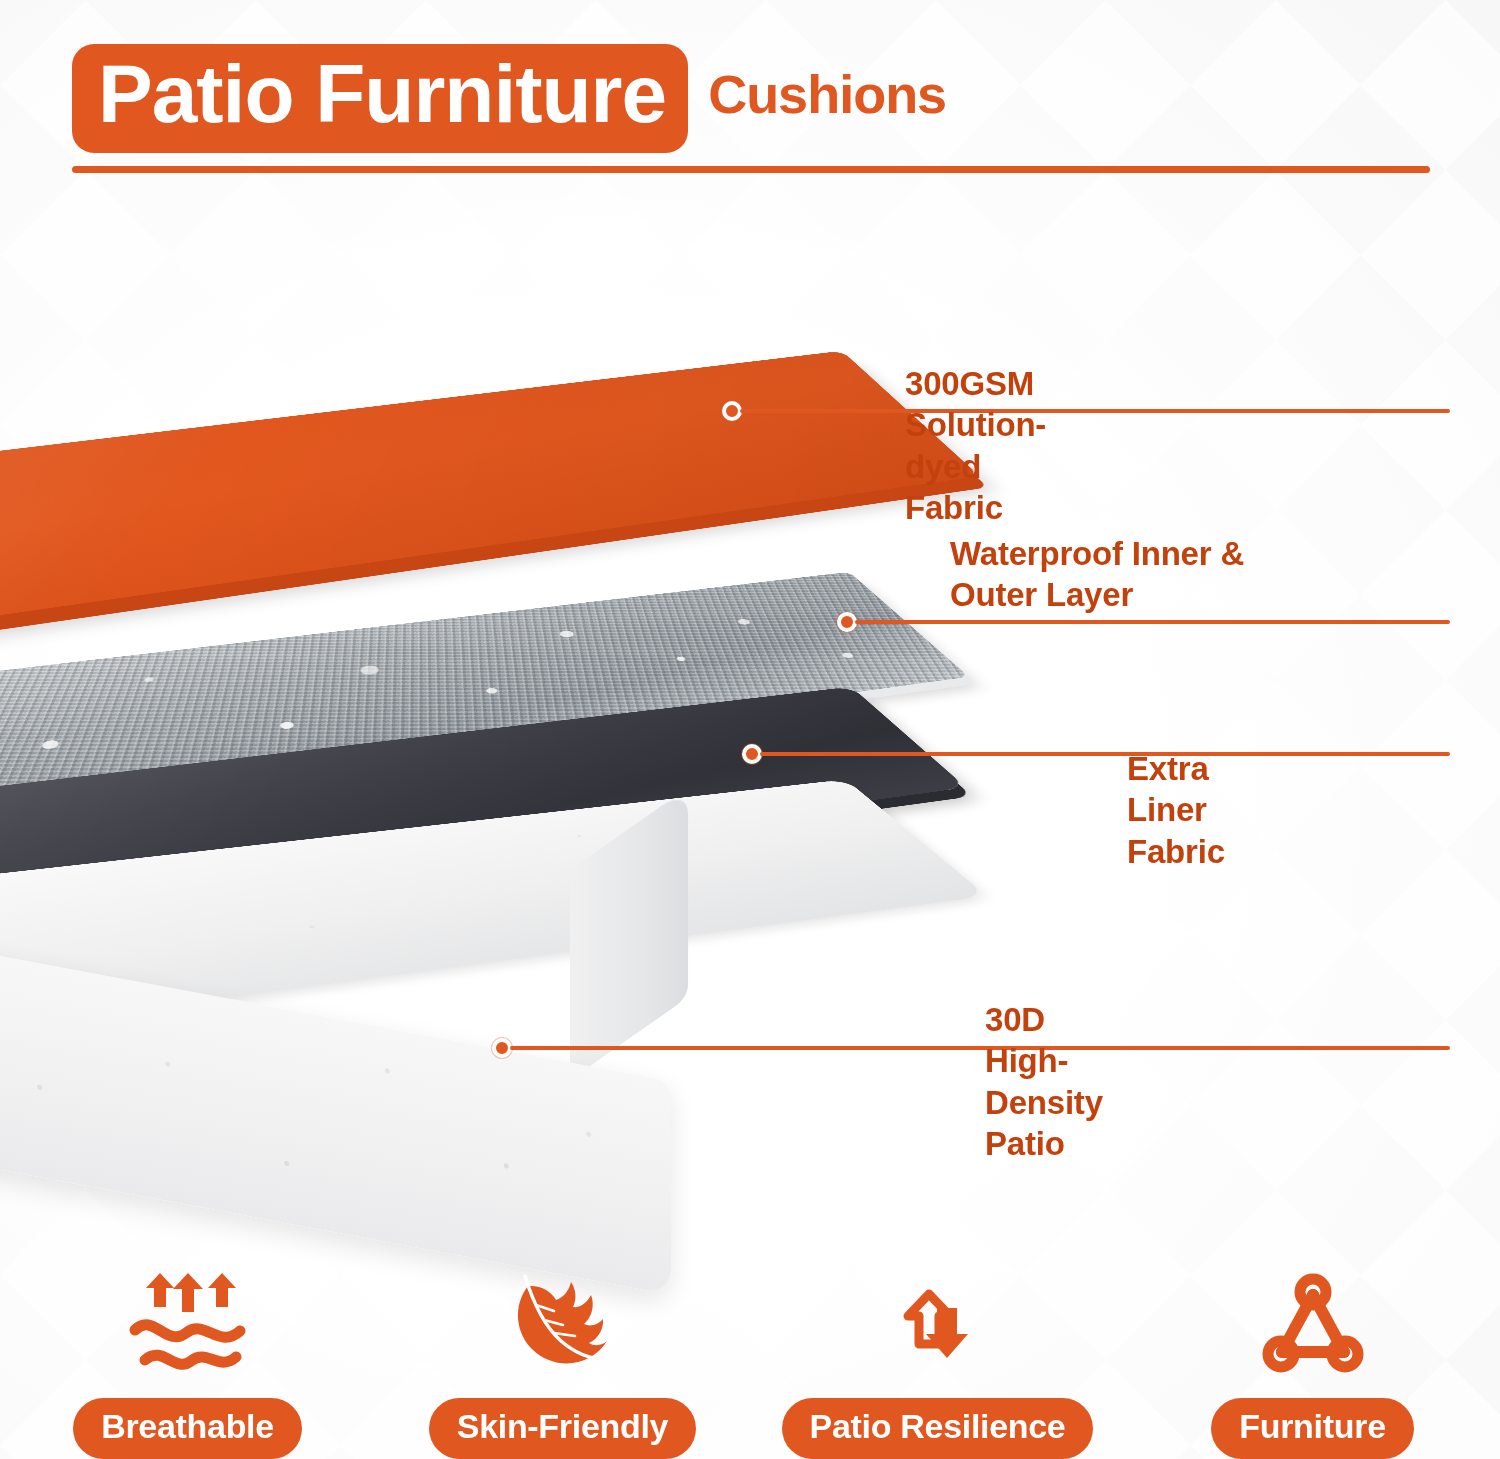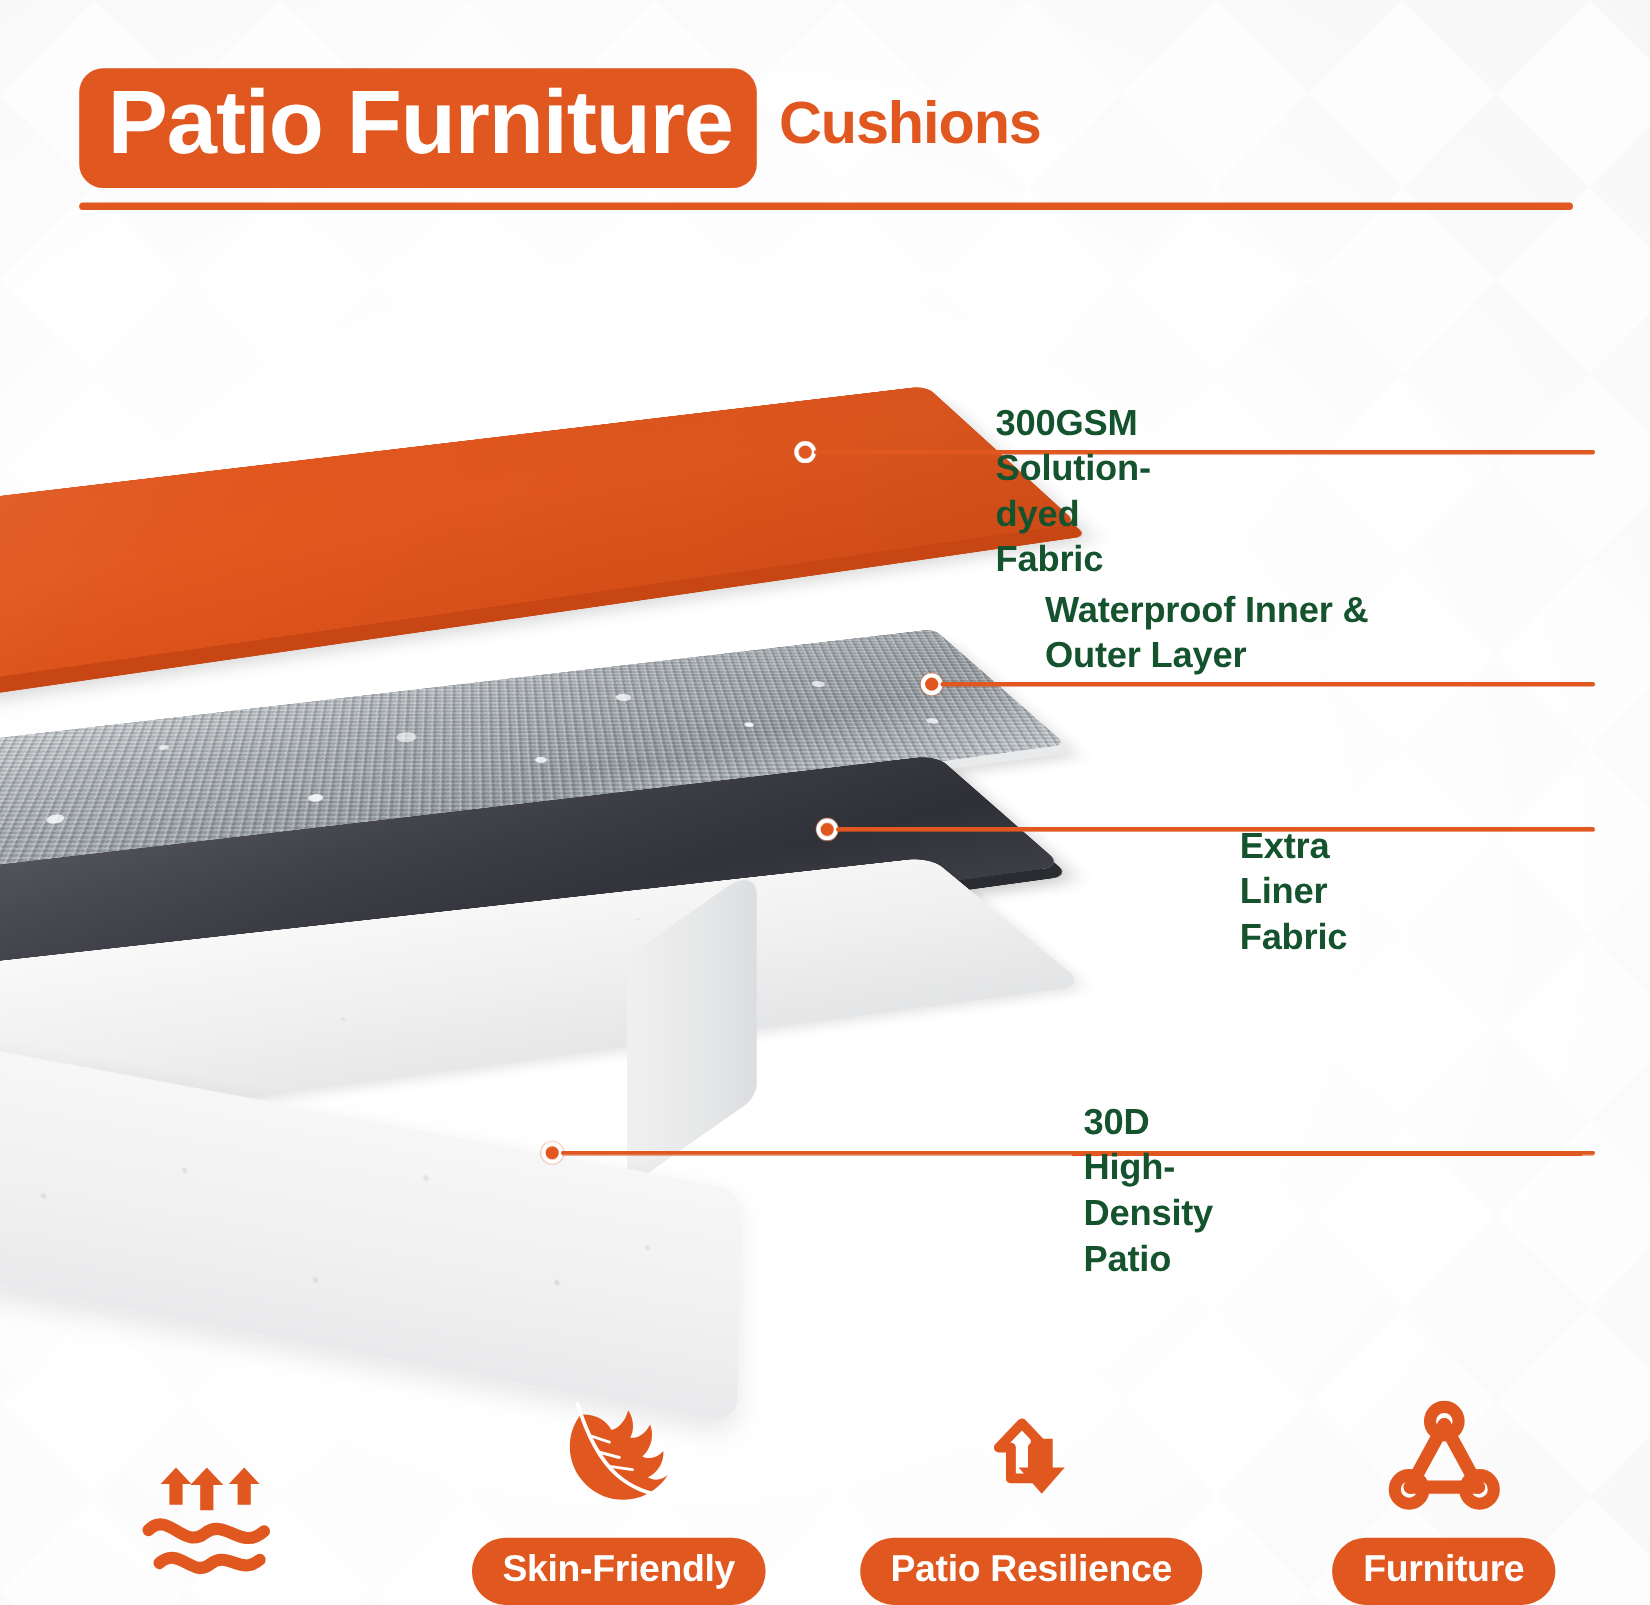--- a/index.html
+++ b/index.html
@@ -33,21 +33,21 @@
   .bg-fade {
     position: absolute;
     inset: 0;
     background: radial-gradient(ellipse at 40% 55%, #ffffff 0%, #ffffff 42%, rgba(255,255,255,.75) 65%, rgba(255,255,255,.35) 100%);
     z-index: 1;
   }
 
   .stage { position: absolute; inset: 0; z-index: 5; }
 
   
-  .header { position: absolute; left: 0; top: 44px; width: 1500px; height: 130px; margin-top: 18px; }
+  .header { position: absolute; left: 0; top: 44px; width: 1500px; height: 130px; }
 
   .title-row {
     position: absolute;
     left: 72px;
     top: 0;
     display: flex;
     align-items: center;
     white-space: nowrap;
   }
   .title-badge {
@@ -229,21 +229,21 @@
     box-shadow: 0 0 0 1px rgba(224,87,31,.35);
   }
   .callout-line {
     position: absolute;
     height: 4px;
     background: #e0571f;
     border-radius: 2px;
   }
   .callout-text {
     position: absolute;
-    color: #14532d;
+    color: #c2410c;
     font-size: 33px;
     font-weight: bold;
     line-height: 1.25;
     letter-spacing: -0.2px;
     white-space: pre-line;
   }
   .callout-text.right { text-align: left; }
 
   
   .features {
@@ -350,20 +350,21 @@
             <path d="M31 36 V17 h-8 L37 2 l14 15 h-8 v19 z"></path>
             <path d="M59 33 V10 h-9 L65 -6 l15 16 h-9 v23 z" transform="translate(0,8)"></path>
             <path d="M93 36 V17 h-8 L99 2 l14 15 h-8 v19 z"></path>
           </g>
           <g fill="none" stroke="#e0571f" stroke-width="11" stroke-linecap="round">
             <path d="M12 59 C30 41, 44 77, 63 62 C82 47, 96 79, 117 60"></path>
             <path d="M22 89 C40 73, 52 103, 68 90 C84 77, 96 101, 113 86"></path>
           </g>
         </svg>
       </div>
+      <div class="feature-badge">Breathable</div>
     </div>
 
     <div class="feature">
       <div class="feature-icon">
         <svg width="128" height="110" viewBox="0 0 128 110" aria-hidden="true">
           <path fill="#e0571f" d="M29 15 C14 34, 16 62, 34 79 C56 100, 92 96, 108 70
                                    C104 74, 96 76, 90 72 C99 68, 105 58, 104 48
                                    C99 54, 91 56, 85 53 C93 46, 96 34, 92 24
                                    C88 32, 81 37, 74 36 C78 28, 77 18, 72 11
                                    C70 20, 64 27, 57 29 C52 20, 42 14, 29 15 Z"></path>

